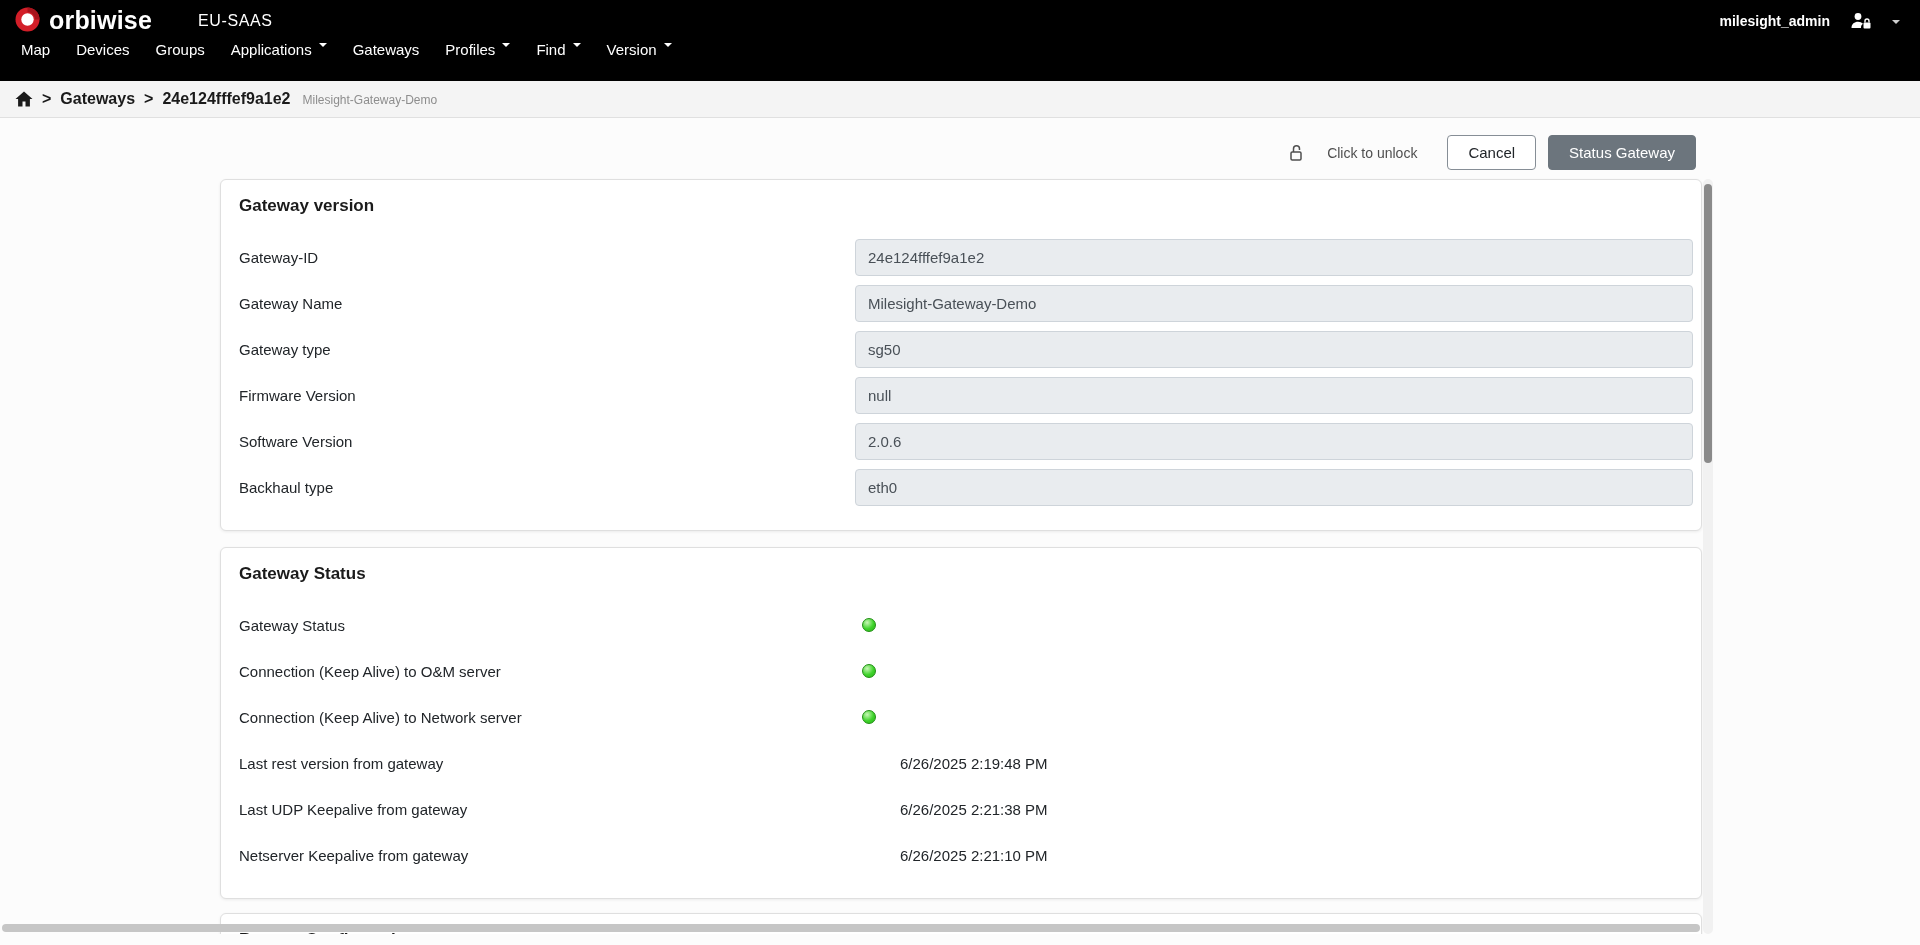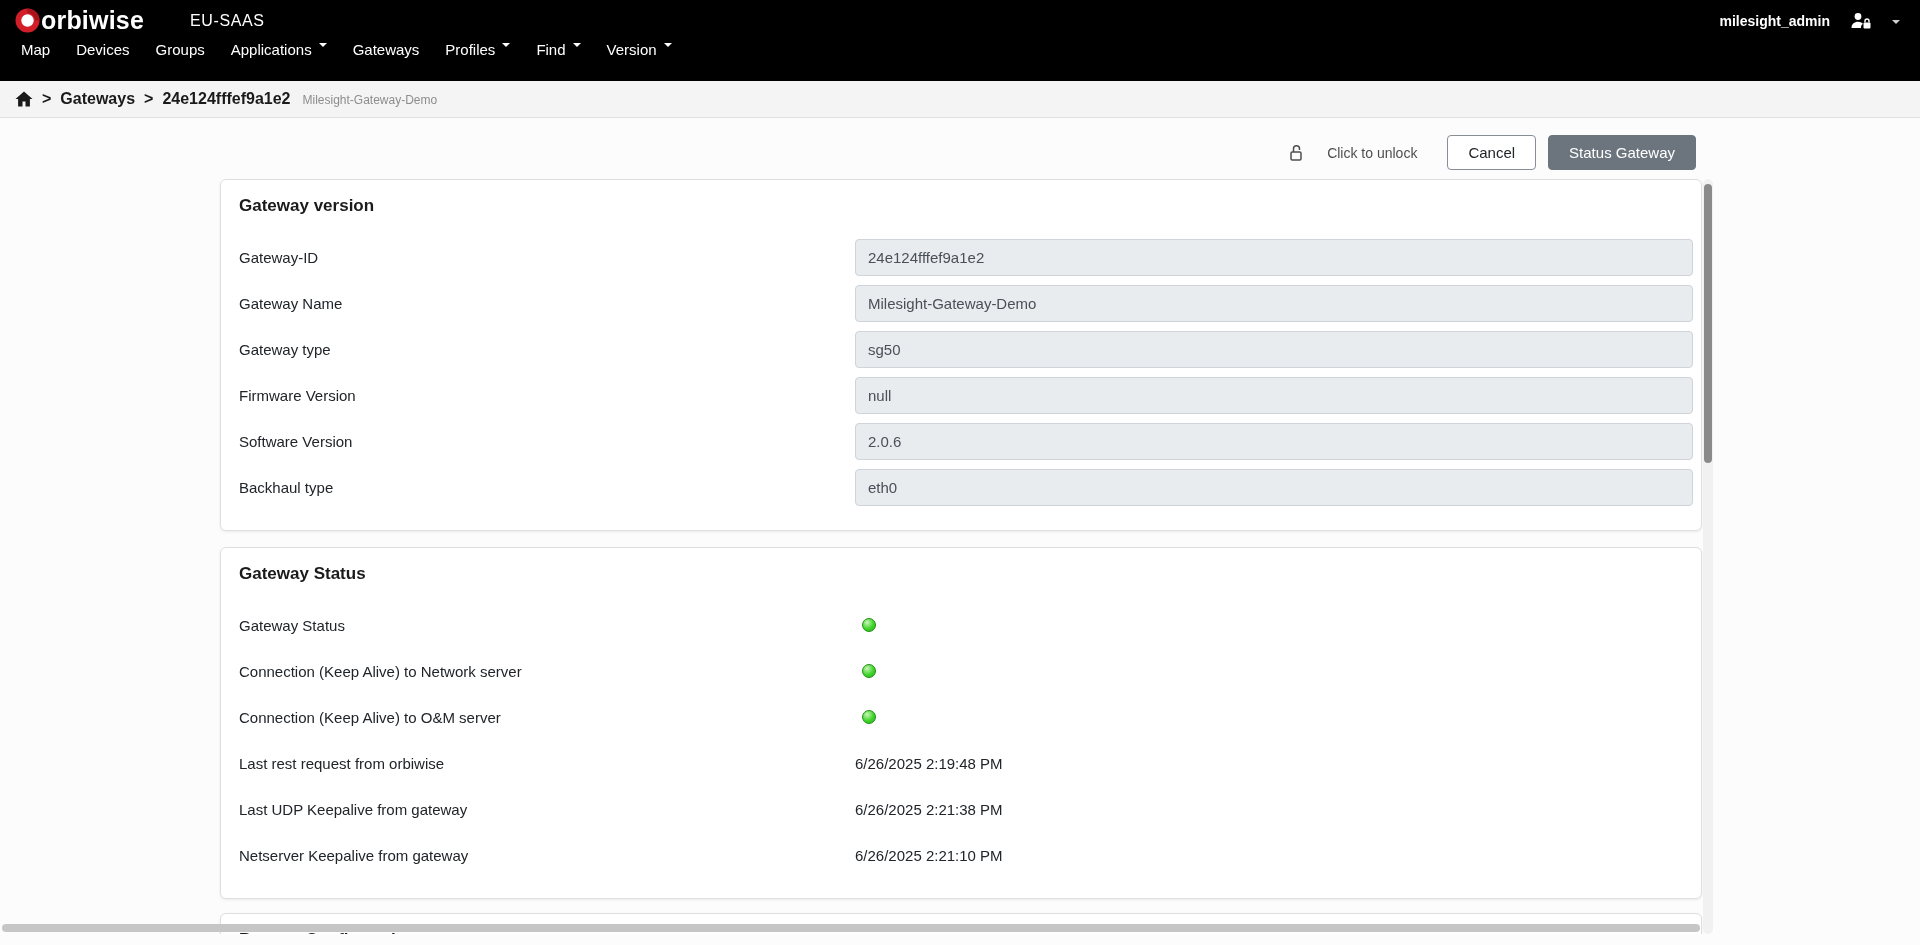--- a/index.html
+++ b/index.html
@@ -7,21 +7,21 @@
   body {
     font-family:"Liberation Sans","DejaVu Sans",sans-serif;
     background:#fcfcfc;
     overflow:hidden;
     color:#212529;
   }
 
   
   .topbar { background:#000; color:#fff; }
   .topbar-row1 { height:41px; display:flex; align-items:center; padding:0 20px 0 14px; }
-  .brand { display:flex; align-items:center; cursor:pointer; }
+  .brand { display:flex; gap:8px; cursor:pointer; }
   .brand-text { font-size:25px; font-weight:bold; letter-spacing:0.2px; }
   .env-label { margin-left:46px; font-size:16px; letter-spacing:0.6px; }
   .user-menu { margin-left:auto; display:flex; align-items:center; gap:20px; cursor:pointer; }
   .user-name { font-size:14px; font-weight:700; }
   .caret-down { width:0; height:0; border-left:4px solid transparent; border-right:4px solid transparent; border-top:4px solid #cfcfcf; margin-top:2px; }
 
   .topbar-row2 { height:40px; display:flex; align-items:center; padding:0 8px; }
   .nav-item { color:#fff; font-size:15px; padding:0 13px; height:100%; display:flex; align-items:flex-start; gap:7px; cursor:pointer; text-decoration:none; white-space:nowrap; }
   .nav-caret { width:0; height:0; border-left:4px solid transparent; border-right:4px solid transparent; border-top:4px solid #fff; margin-top:2px; }
 
@@ -47,21 +47,21 @@
   .card-first { margin-top:9px; }
   .card-clipped { margin-top:14px; }
   .card-title { font-size:17px; font-weight:700; color:#1b1b1b; margin-bottom:18px; }
 
   .field-row { display:flex; align-items:center; height:46px; }
   .field-label { width:616px; flex-shrink:0; font-size:15px; color:#212529; }
   .field-input { flex:1; height:37px; background:#e9ecef; border:1px solid #ced4da; border-radius:4px; padding:0 12px; font-size:15px; color:#495057; font-family:inherit; }
 
   .status-led { width:14px; height:14px; border-radius:50%; border:1px solid #1f8f12;
     background:radial-gradient(circle at 35% 30%, #c8f7b6, #3ed32a 55%, #2db31c); margin-left:7px; }
-  .status-value { font-size:15px; color:#212529; }
+  .status-value { font-size:15px; color:#212529;margin-left:45px; }
 
   
   .v-scrollbar { position:absolute; left:1703px; top:61px; width:10px; height:755px; background:#f1f1f1; border-radius:5px; z-index:6; }
   .v-thumb { position:absolute; top:5px; left:1px; width:8px; height:279px; background:#8a8a8a; border-radius:4px; cursor:pointer; }
   .h-scrollbar { position:absolute; left:2px; top:806px; width:1698px; height:10px; z-index:6; }
   .h-thumb { width:100%; height:8px; background:#c6c6c6; border-radius:4px; cursor:pointer; }
 </style>
 </head>
 <body>
 
@@ -188,30 +188,30 @@
       </section>
 
       <section class="card">
         <h2 class="card-title">Gateway Status</h2>
 
         <div class="field-row">
           <span class="field-label">Gateway Status</span>
           <span class="status-led"></span>
         </div>
         <div class="field-row">
+          <span class="field-label">Connection (Keep Alive) to O&amp;M server</span>
+          <span class="status-led"></span>
+        </div>
+        <div class="field-row">
           <span class="field-label">Connection (Keep Alive) to Network server</span>
           <span class="status-led"></span>
         </div>
-        <div class="field-row">
-          <span class="field-label">Connection (Keep Alive) to O&amp;M server</span>
-          <span class="status-led"></span>
-        </div>
-
-        <div class="field-row">
-          <span class="field-label">Last rest request from orbiwise</span>
+
+        <div class="field-row">
+          <span class="field-label">Last rest version from gateway</span>
           <span class="status-value">6/26/2025 2:19:48 PM</span>
         </div>
         <div class="field-row">
           <span class="field-label">Last UDP Keepalive from gateway</span>
           <span class="status-value">6/26/2025 2:21:38 PM</span>
         </div>
         <div class="field-row">
           <span class="field-label">Netserver Keepalive from gateway</span>
           <span class="status-value">6/26/2025 2:21:10 PM</span>
         </div>

